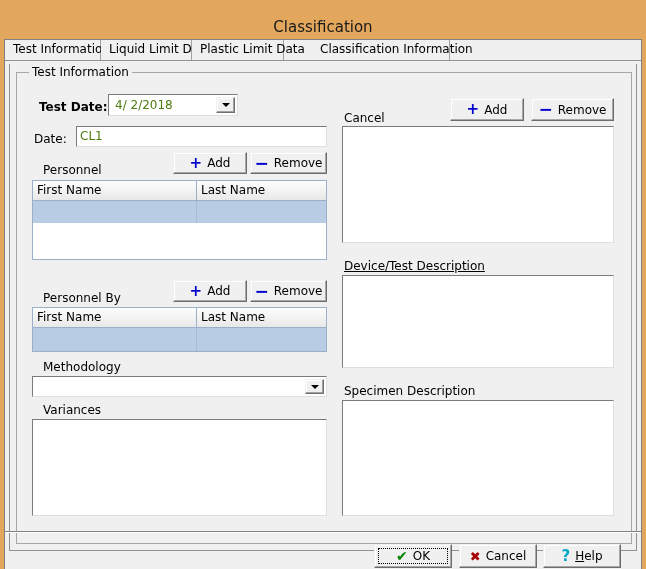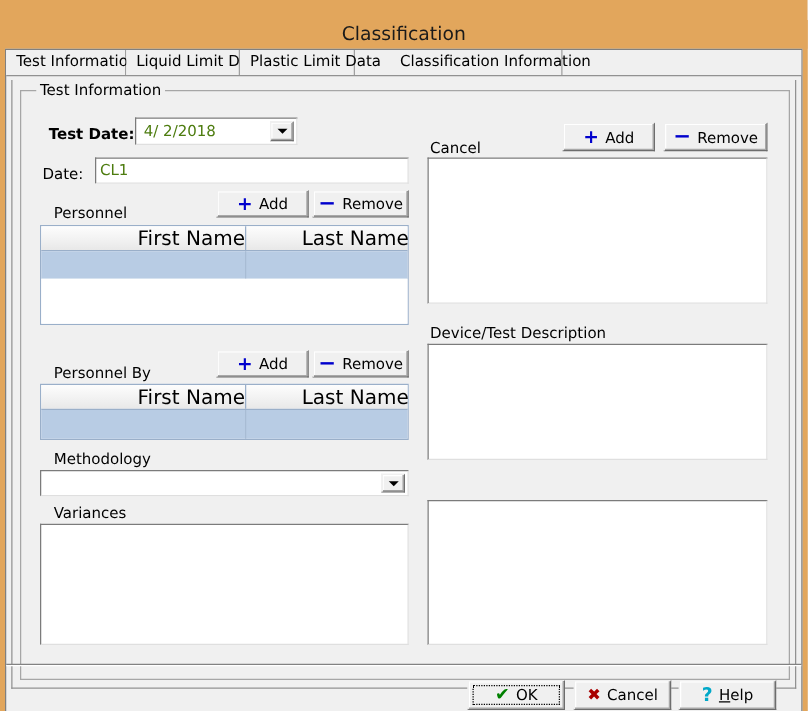--- a/index.html
+++ b/index.html
@@ -94,21 +94,21 @@
     position:absolute;box-sizing:border-box;background:#fff;
     border:1px solid #9aafc9;
   }
   .grid-head{
     position:absolute;left:0;top:0;right:0;height:20px;
     background:linear-gradient(to bottom,#fdfdfd 0%,#f3f3f3 50%,#e8e8e8 100%);
     border-bottom:1px solid #9aafc9;box-sizing:border-box;
   }
   .grid-head .cell{
     position:absolute;top:0;height:19px;line-height:19px;
-    padding-left:4px;font-size:16px;color:#000;box-sizing:border-box;text-align:right;
+    padding-left:4px;font-size:12px;color:#000;box-sizing:border-box;
   }
   .grid-head .cell.second{border-left:1px solid #9aafc9;}
   .grid-row{
     position:absolute;left:0;right:0;height:22px;background:#b8cce4;
     box-sizing:border-box;
   }
   .grid-row .vsep{position:absolute;top:0;bottom:0;width:1px;background:#a8bcd4;}
   .grid-body{position:absolute;left:0;right:0;bottom:0;background:#fff;}
   .okfocus{
     position:absolute;left:3px;top:3px;right:3px;bottom:3px;
@@ -220,25 +220,26 @@
         <div class="btn" style="left:433px;top:25px;width:74px;height:23px;">
           <span class="gl">+</span>
           <span>Add</span>
         </div>
         <div class="btn" style="left:514px;top:25px;width:83px;height:23px;">
           <span class="gl minus">−</span>
           <span>Remove</span>
         </div>
         <div class="sunken" style="left:325px;top:53px;width:272px;height:117px;"></div>
 
-        <span class="lbl" style="left:327px;top:186px;">Device/Test Description</span>
+        <span class="lbl" style="left:327px;top:186px;text-decoration:underline;">Device/Test Description</span>
         <div class="sunken" style="left:325px;top:202px;width:272px;height:93px;">
           <span class="txtval"></span>
         </div>
 
+        <span class="lbl" style="left:327px;top:311px;">Specimen Description</span>
         <div class="sunken" style="left:325px;top:327px;width:272px;height:116px;">
           <span class="txtval"></span>
         </div>
 
       </div>
     </div>
 
     <div style="position:absolute;left:0;top:491px;width:636px;height:2px;
                 border-top:1px solid #828282;border-bottom:1px solid #ffffff;box-sizing:border-box;"></div>
 

